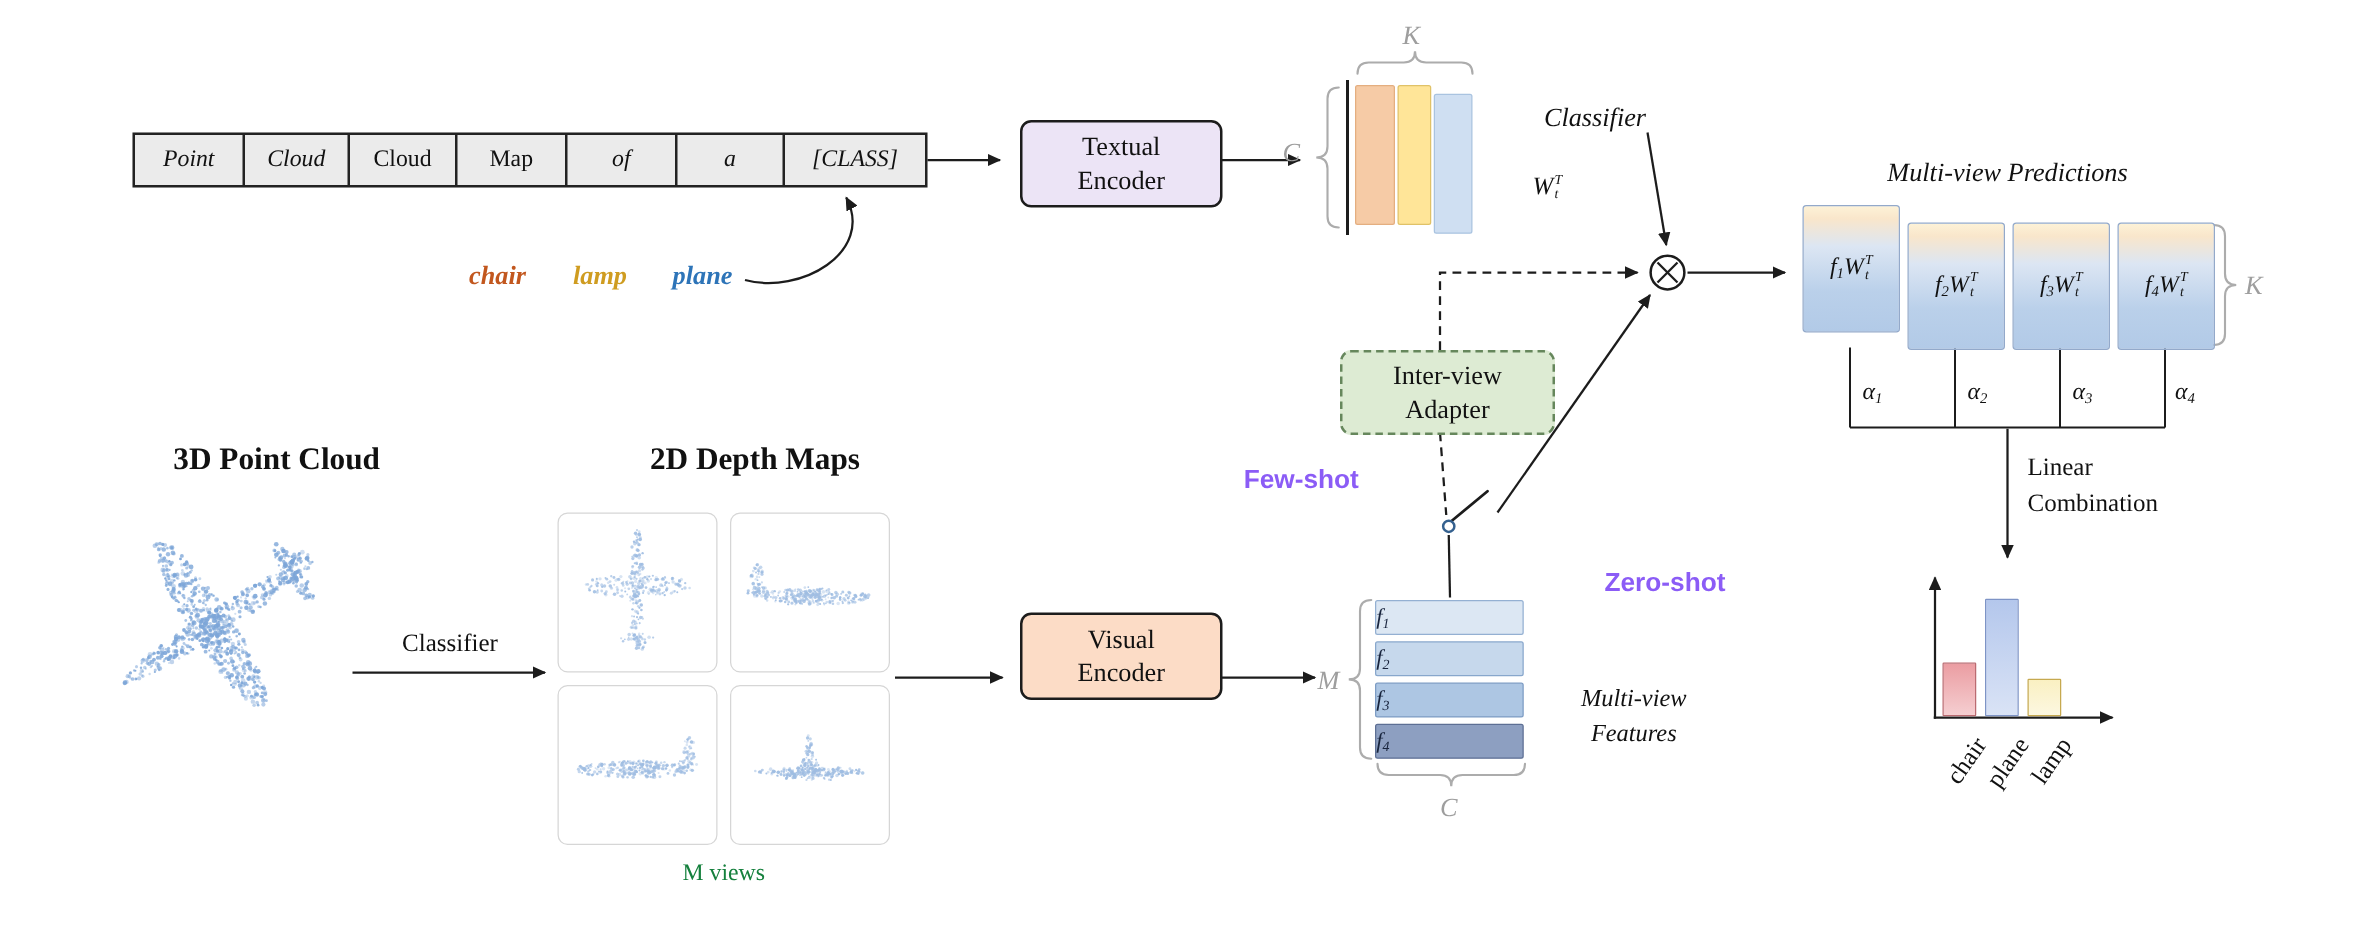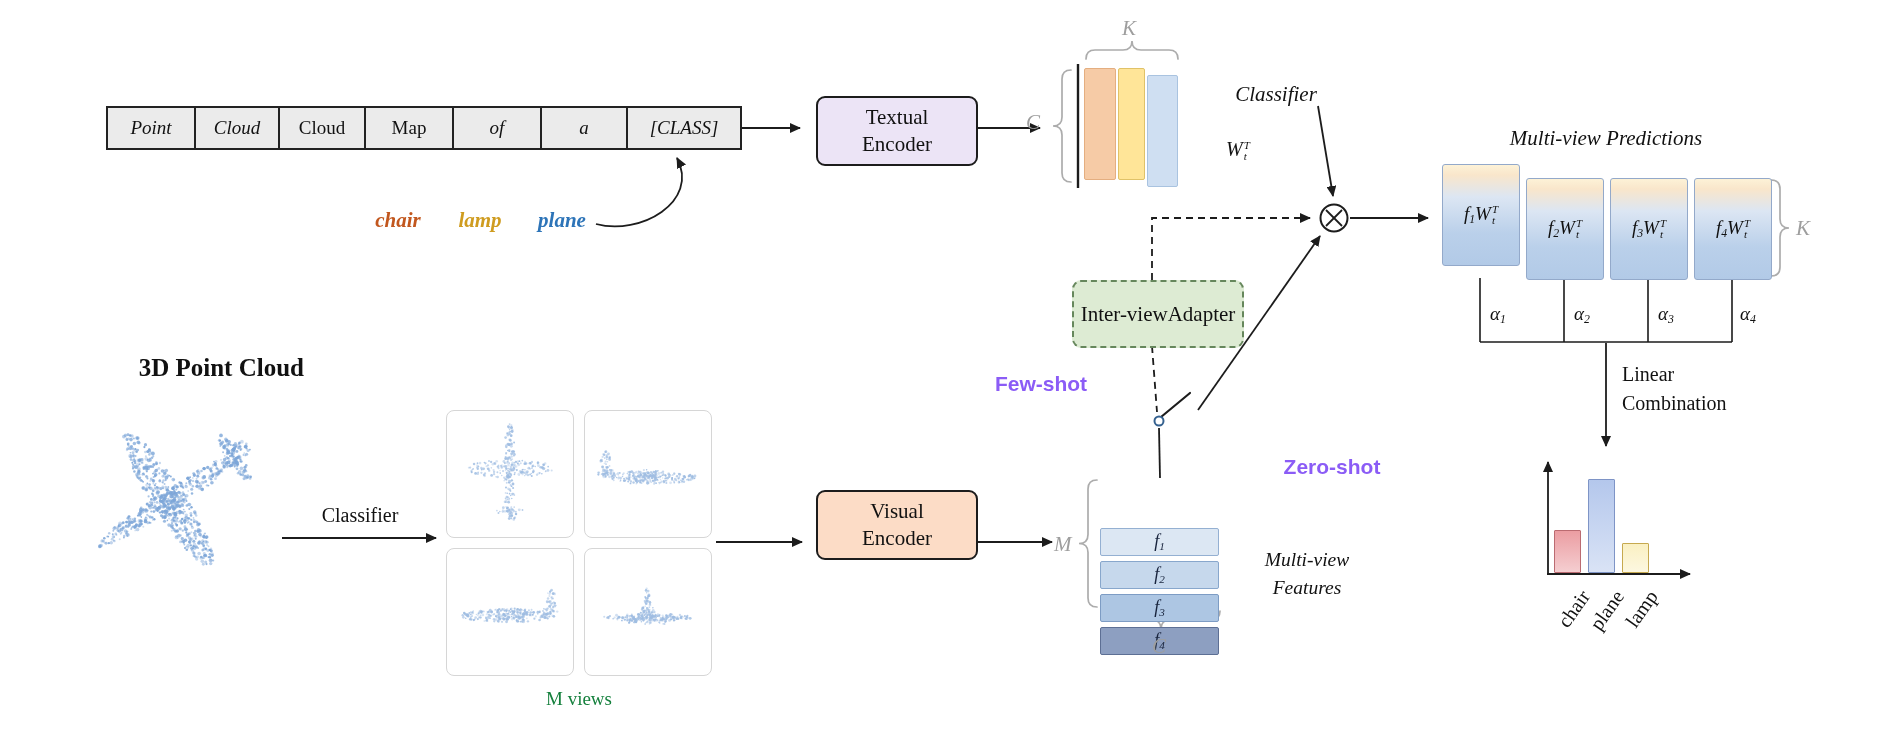--- a/index.html
+++ b/index.html
@@ -12,29 +12,29 @@
   .pcell{height:40px;display:flex;align-items:center;justify-content:center;font-size:19px;border-right:2px solid #222;}
   .pcell:last-child{border-right:none;}
   .it{font-style:italic;}
 
   .cword{font-size:21px;font-weight:bold;font-style:italic;text-align:center;}
 
   .encbox{border:2px solid #1c1c1c;border-radius:9px;display:flex;flex-direction:column;align-items:center;justify-content:center;
           font-size:21px;line-height:1.28;}
   .enc-text{background:#ece4f6;}
   .enc-vis{background:#fcdcc6;}
-  .adapter{border:2px dashed #66875c;border-radius:9px;background:#ddebd3;display:flex;flex-direction:row;align-items:center;justify-content:center;font-size:21px;line-height:1.28;}
+  .adapter{border:2px dashed #66875c;border-radius:9px;background:#ddebd3;display:flex;flex-direction:column;align-items:center;justify-content:center;font-size:21px;line-height:1.28;}
 
   .col{position:absolute;border-radius:2px;}
 
   .dim{font-size:21px;font-style:italic;color:#9e9e9e;}
   .graylab{font-size:21px;font-weight:bold;color:#8b5cf6;text-align:center;font-family:"Liberation Sans","DejaVu Sans",sans-serif;}
 
-  .frow{width:117px;height:26px;display:flex;align-items:center;justify-content:center;
-        font-size:18px;font-style:italic;border:1.5px solid #7d9cc4;border-radius:2px;color:#18243d;margin-top:48px;}
+  .frow{width:117px;height:26px;display:flex;align-items:center;justify-content:flex-start;
+        font-size:18px;font-style:italic;border:1.5px solid #7d9cc4;border-radius:2px;color:#18243d;}
   .f1{background:#dce7f3;border-color:#94b0d2;}
   .f2{background:#c6d8ec;border-color:#88a7cc;}
   .f3{background:#adc6e3;border-color:#7d9cc4;}
   .f4{background:#8d9fc1;border-color:#5d6f94;}
 
   .pbox{width:76px;height:100px;display:flex;align-items:center;justify-content:center;
         font-size:19px;font-style:italic;border:1.5px solid #93a9ca;border-radius:3px;
         background:linear-gradient(180deg,#fdf2d7 0%,#f9e6cb 10%,#dce6f3 32%,#bad0ea 68%,#b2cae7 100%);}
   .ss{display:inline-flex;flex-direction:column;align-items:flex-start;font-size:11px;line-height:1.08;vertical-align:middle;margin-left:1px;font-style:italic;}
   .sb{font-size:0.62em;vertical-align:-0.28em;}
@@ -208,20 +208,21 @@
   </div>
 
   <div class="bar" style="left: 1554px; width: 25px; bottom: 173px; height: 41px; background: linear-gradient(rgb(235, 157, 162) 0%, rgb(255, 255, 255) 200%); border: 1px solid rgb(187, 107, 113);"></div>
   <div class="bar" style="left: 1588px; width: 25px; bottom: 173px; height: 92px; background: linear-gradient(rgb(180, 199, 236) 0%, rgb(255, 255, 255) 200%); border: 1px solid rgb(126, 148, 198);"></div>
   <div class="bar" style="left: 1622px; width: 25px; bottom: 173px; height: 28px; background: linear-gradient(rgb(250, 240, 194) 0%, rgb(255, 255, 255) 200%); border: 1px solid rgb(198, 169, 79);"></div>
   <span class="barlab" style="left:1576px;top:586px">chair</span>
   <span class="barlab" style="left:1610px;top:586px">plane</span>
   <span class="barlab" style="left:1644px;top:586px">lamp</span>
 
   <div class="head abs" style="left:84px;top:354px;width:220px">3D Point Cloud</div>
+  <div class="head abs" style="left:458px;top:354px;width:230px">2D Depth Maps</div>
   <div class="plainlab abs" style="left:280px;top:504px;width:160px">Classifier</div>
 
   <svg id="pc-main" class="abs" style="left:56px;top:392px" width="236" height="220">
       <circle cx="190.6" cy="62.3" r="1.57" fill="#7da6d8" opacity="0.66"></circle>
       <circle cx="111.0" cy="119.4" r="1.41" fill="#7da6d8" opacity="0.79"></circle>
       <circle cx="159.5" cy="86.7" r="1.37" fill="#7da6d8" opacity="0.47"></circle>
       <circle cx="106.7" cy="120.7" r="1.13" fill="#7da6d8" opacity="0.94"></circle>
       <circle cx="140.6" cy="86.7" r="0.96" fill="#7da6d8" opacity="0.44"></circle>
       <circle cx="52.3" cy="144.6" r="0.88" fill="#7da6d8" opacity="0.90"></circle>
       <circle cx="80.1" cy="75.2" r="1.86" fill="#7da6d8" opacity="0.72"></circle>

